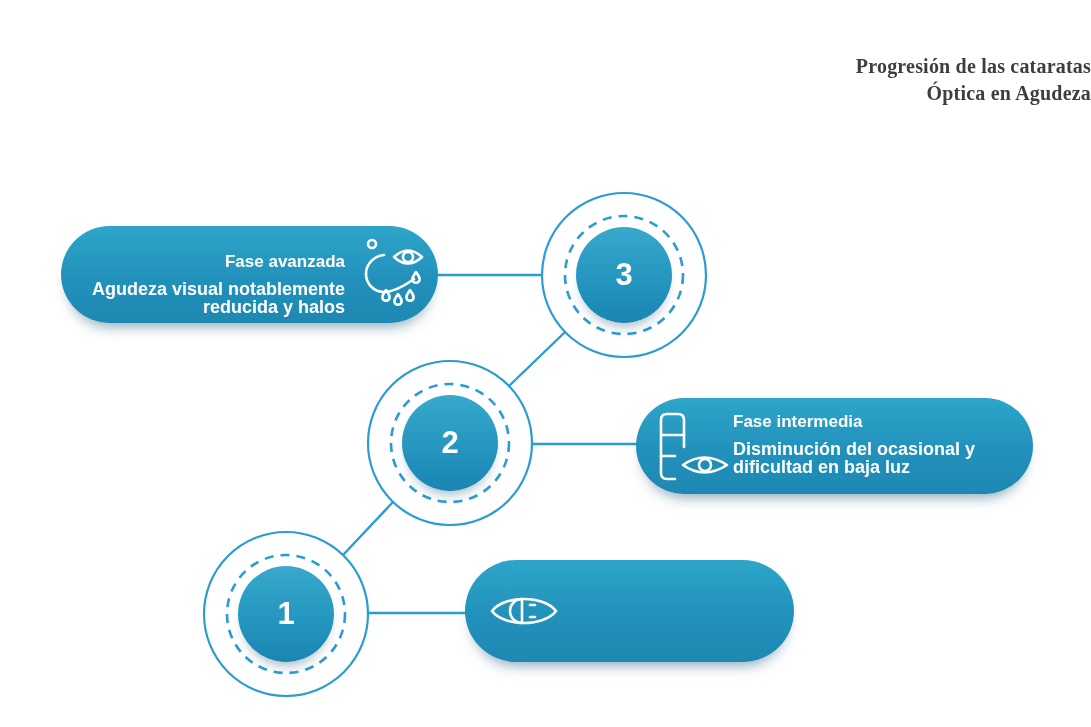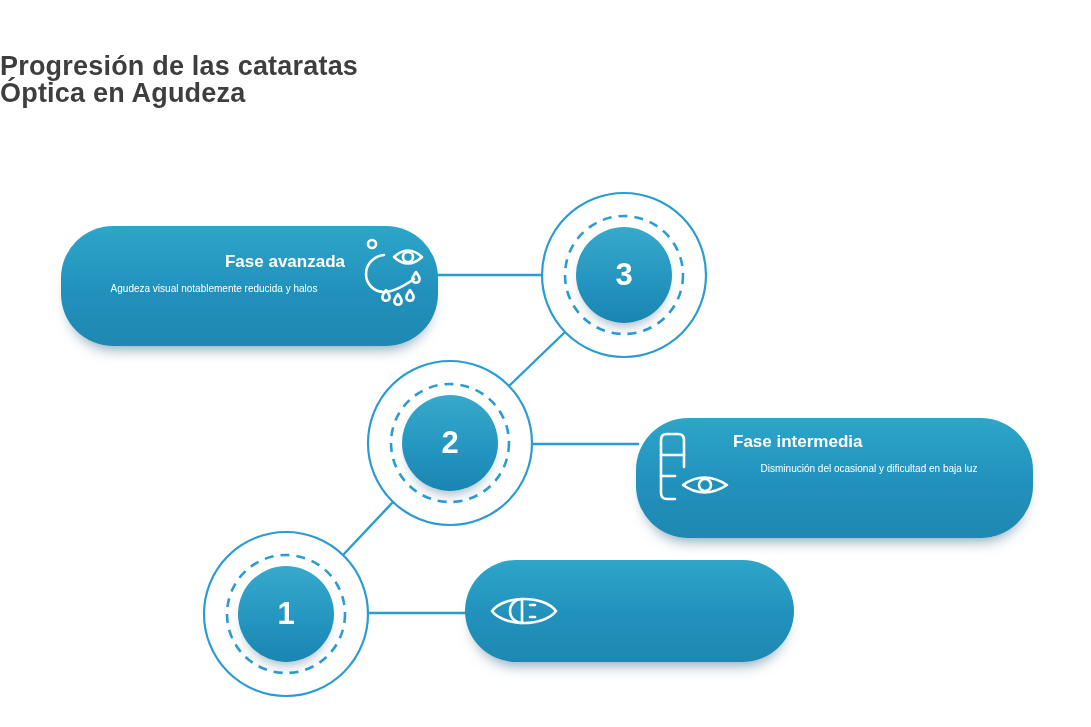--- a/index.html
+++ b/index.html
@@ -3,22 +3,22 @@
 <meta charset="utf-8">
 <style>
   html,body{margin:0;padding:0;background:#ffffff;}
   .canvas{
     position:relative;width:1091px;height:727px;background:#ffffff;overflow:hidden;
     font-family:"Liberation Sans","DejaVu Sans",sans-serif;
   }
   
   .title{
     position:absolute;top:53px;left:0;width:100%;
-    text-align:left;color:#3e3e3e;font-weight:bold;
-    font-size:27px;line-height:27px;letter-spacing:.2px;
+    text-align:right;color:#3e3e3e;font-weight:bold;
+    font-size:20px;line-height:27px;letter-spacing:.2px;font-family:Liberation Serif, serif;
   }
   
   svg.layer{position:absolute;left:0;top:0;}
   .conn{stroke:#2b9cd3;stroke-width:2.4;fill:none;stroke-linecap:round;}
   .ring-solid{stroke:#2b9cd3;stroke-width:2.2;fill:none;}
   .ring-dash{stroke:#2b9cd3;stroke-width:2.6;fill:none;stroke-dasharray:9 7;}
   
   .node{
     position:absolute;width:96px;height:96px;border-radius:50%;
     background:linear-gradient(180deg,#38a9cb 0%,#2496c0 55%,#1a85b2 100%);
@@ -29,25 +29,25 @@
   .node-1{left:238px;top:566px;}
   .node-2{left:402px;top:395px;}
   .node-3{left:576px;top:227px;}
   
   .pill{
     position:absolute;border-radius:52px;
     background:linear-gradient(180deg,#2ea5c9 0%,#2191bc 55%,#1e88b2 100%);
     box-shadow:0 11px 14px -8px rgba(35,90,120,.55);
     color:#ffffff;
   }
-  .pill-avanzada{left:61px;top:226px;width:377px;height:120px;}
-  .pill-intermedia{left:636px;top:418px;width:397px;height:120px;}
+  .pill-avanzada{left:61px;top:226px;width:377px;height:97px;}
+  .pill-intermedia{left:636px;top:398px;width:397px;height:96px;}
   .pill-inicial{left:465px;top:560px;width:329px;height:102px;}
   .pill-title{font-weight:bold;font-size:17px;line-height:20px;margin-bottom:8px;}
-  .pill-desc{font-size:10px;line-height:18px;font-weight:normal;text-align:center;}
+  .pill-desc{font-size:18px;line-height:18px;font-weight:bold;}
   .pill-text{position:absolute;}
   .pt-avanzada{right:93px;top:26px;text-align:right;}
   .pt-avanzada .pill-desc{width:262px;}
   .pt-intermedia{left:97px;top:14px;text-align:left;}
   .pt-intermedia .pill-desc{width:272px;}
   .pt-inicial{left:102px;top:22px;text-align:left;}
   .pt-inicial .pill-desc{width:182px;}
   
   .icon{position:absolute;}
   .icon path,.icon circle,.icon line,.icon rect{

